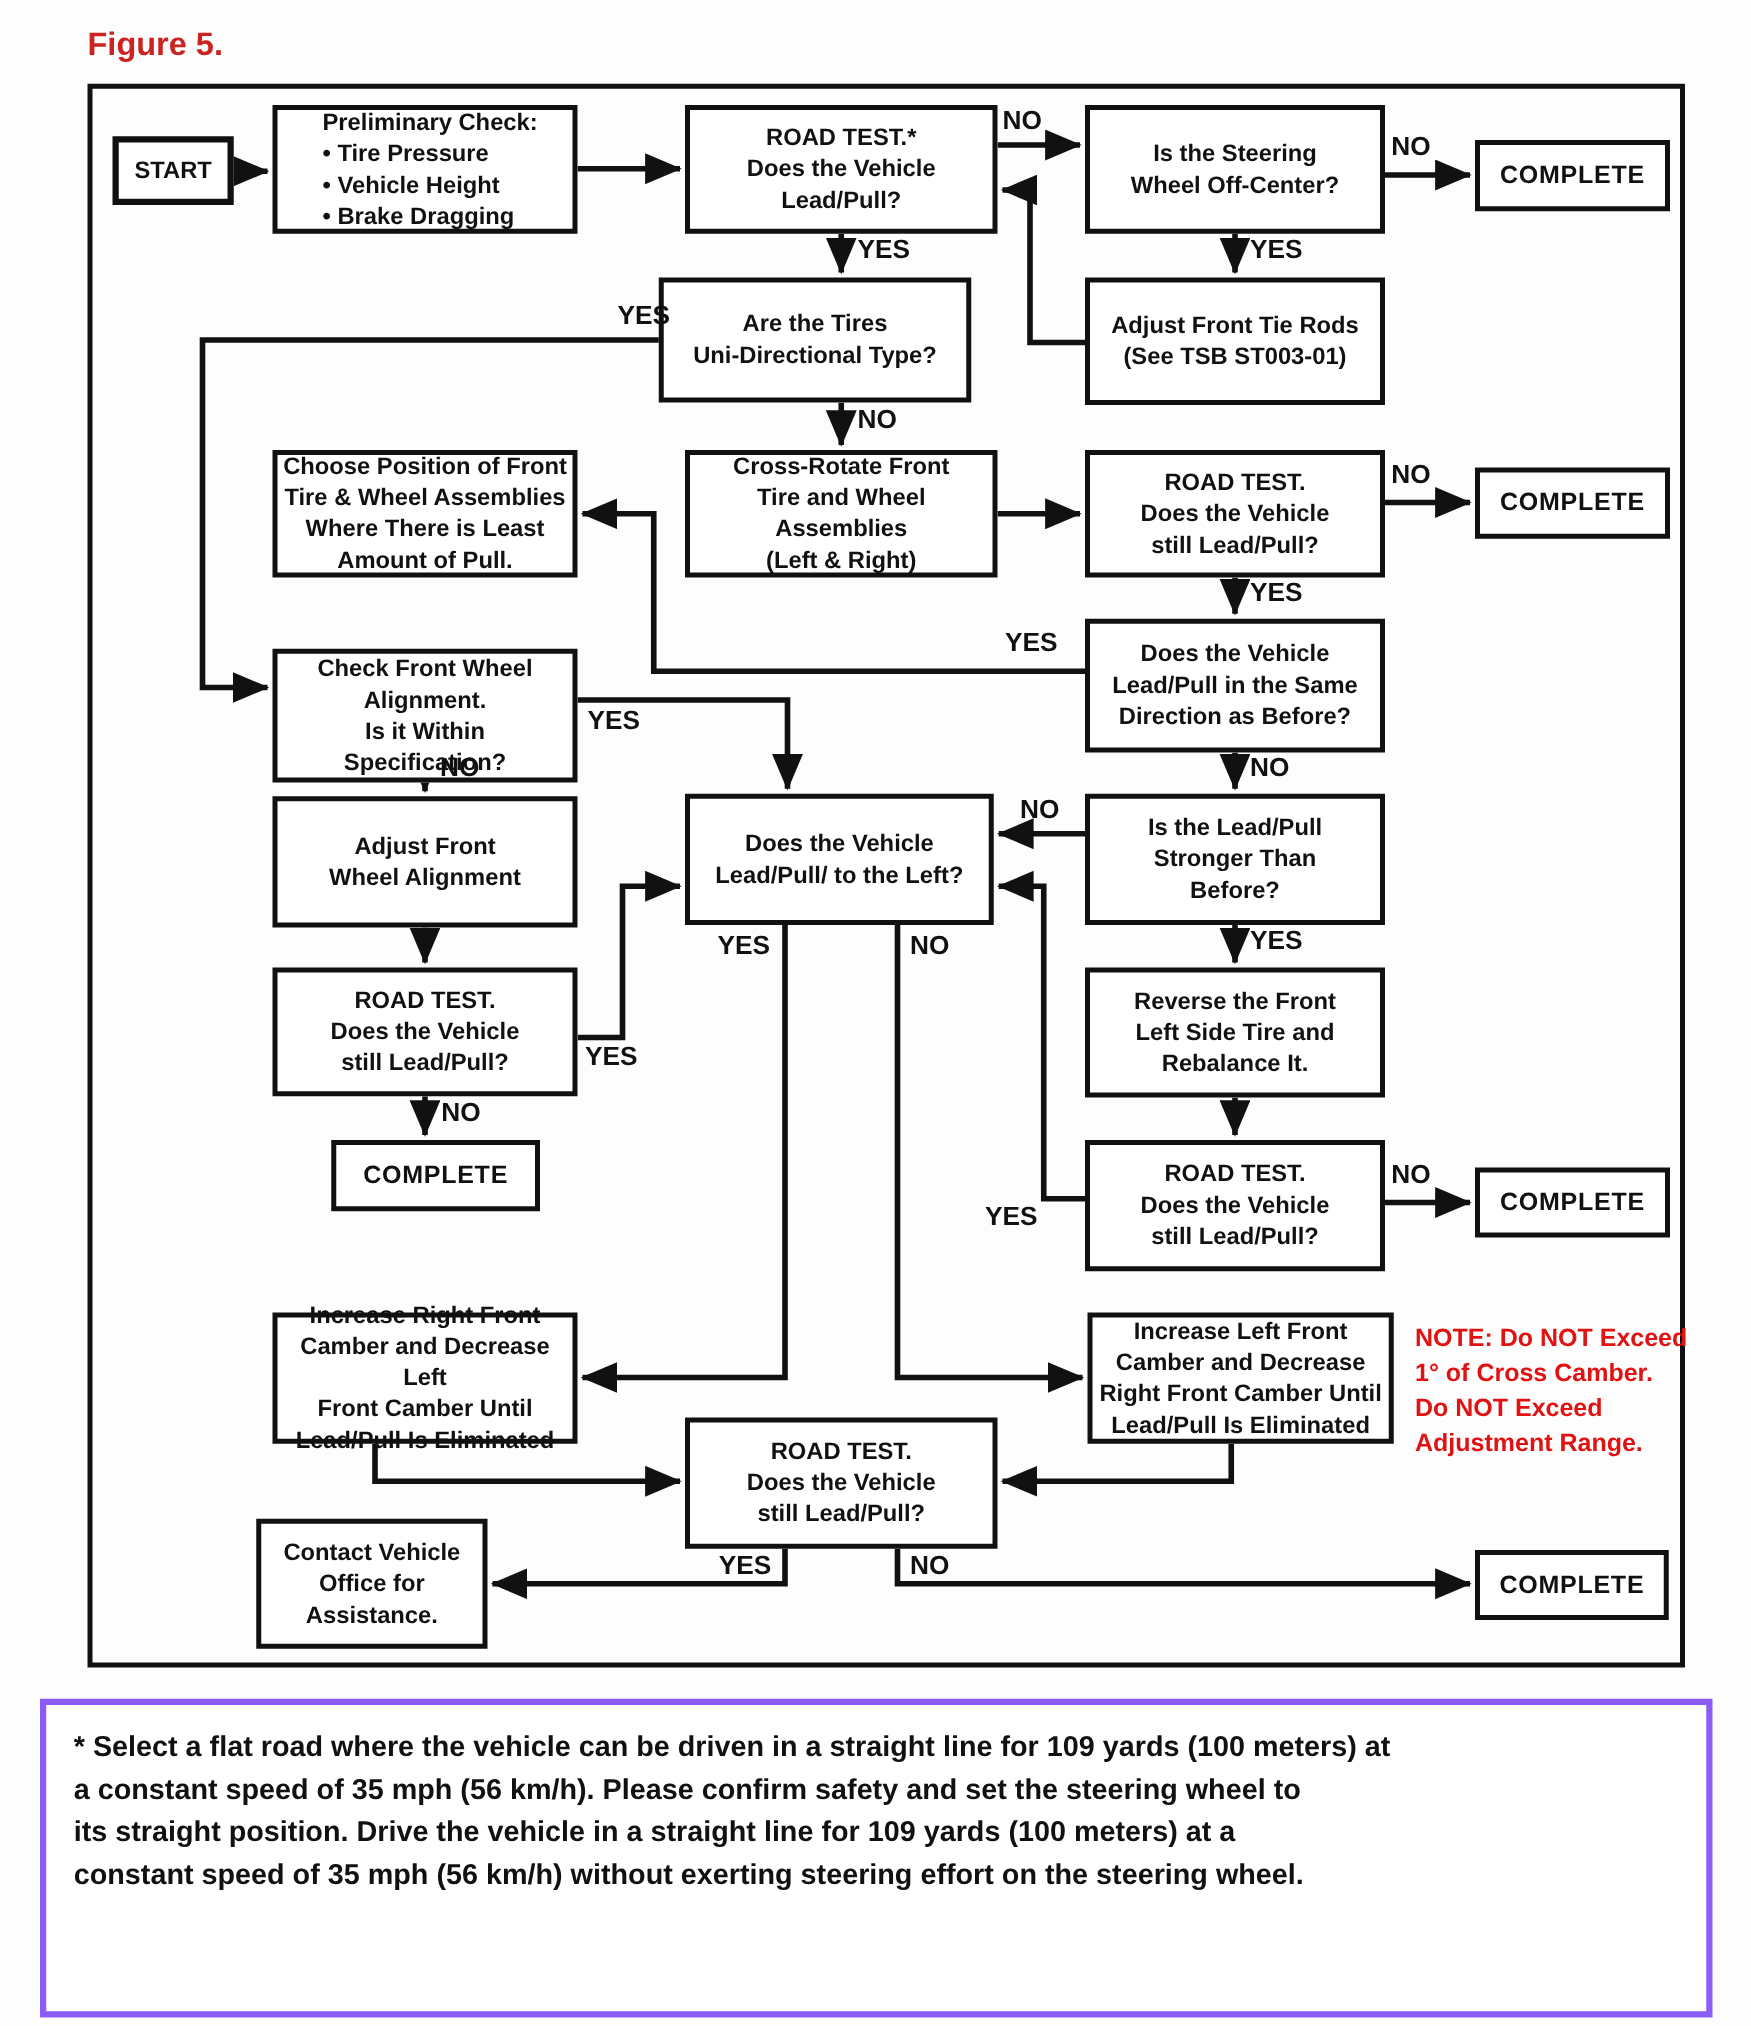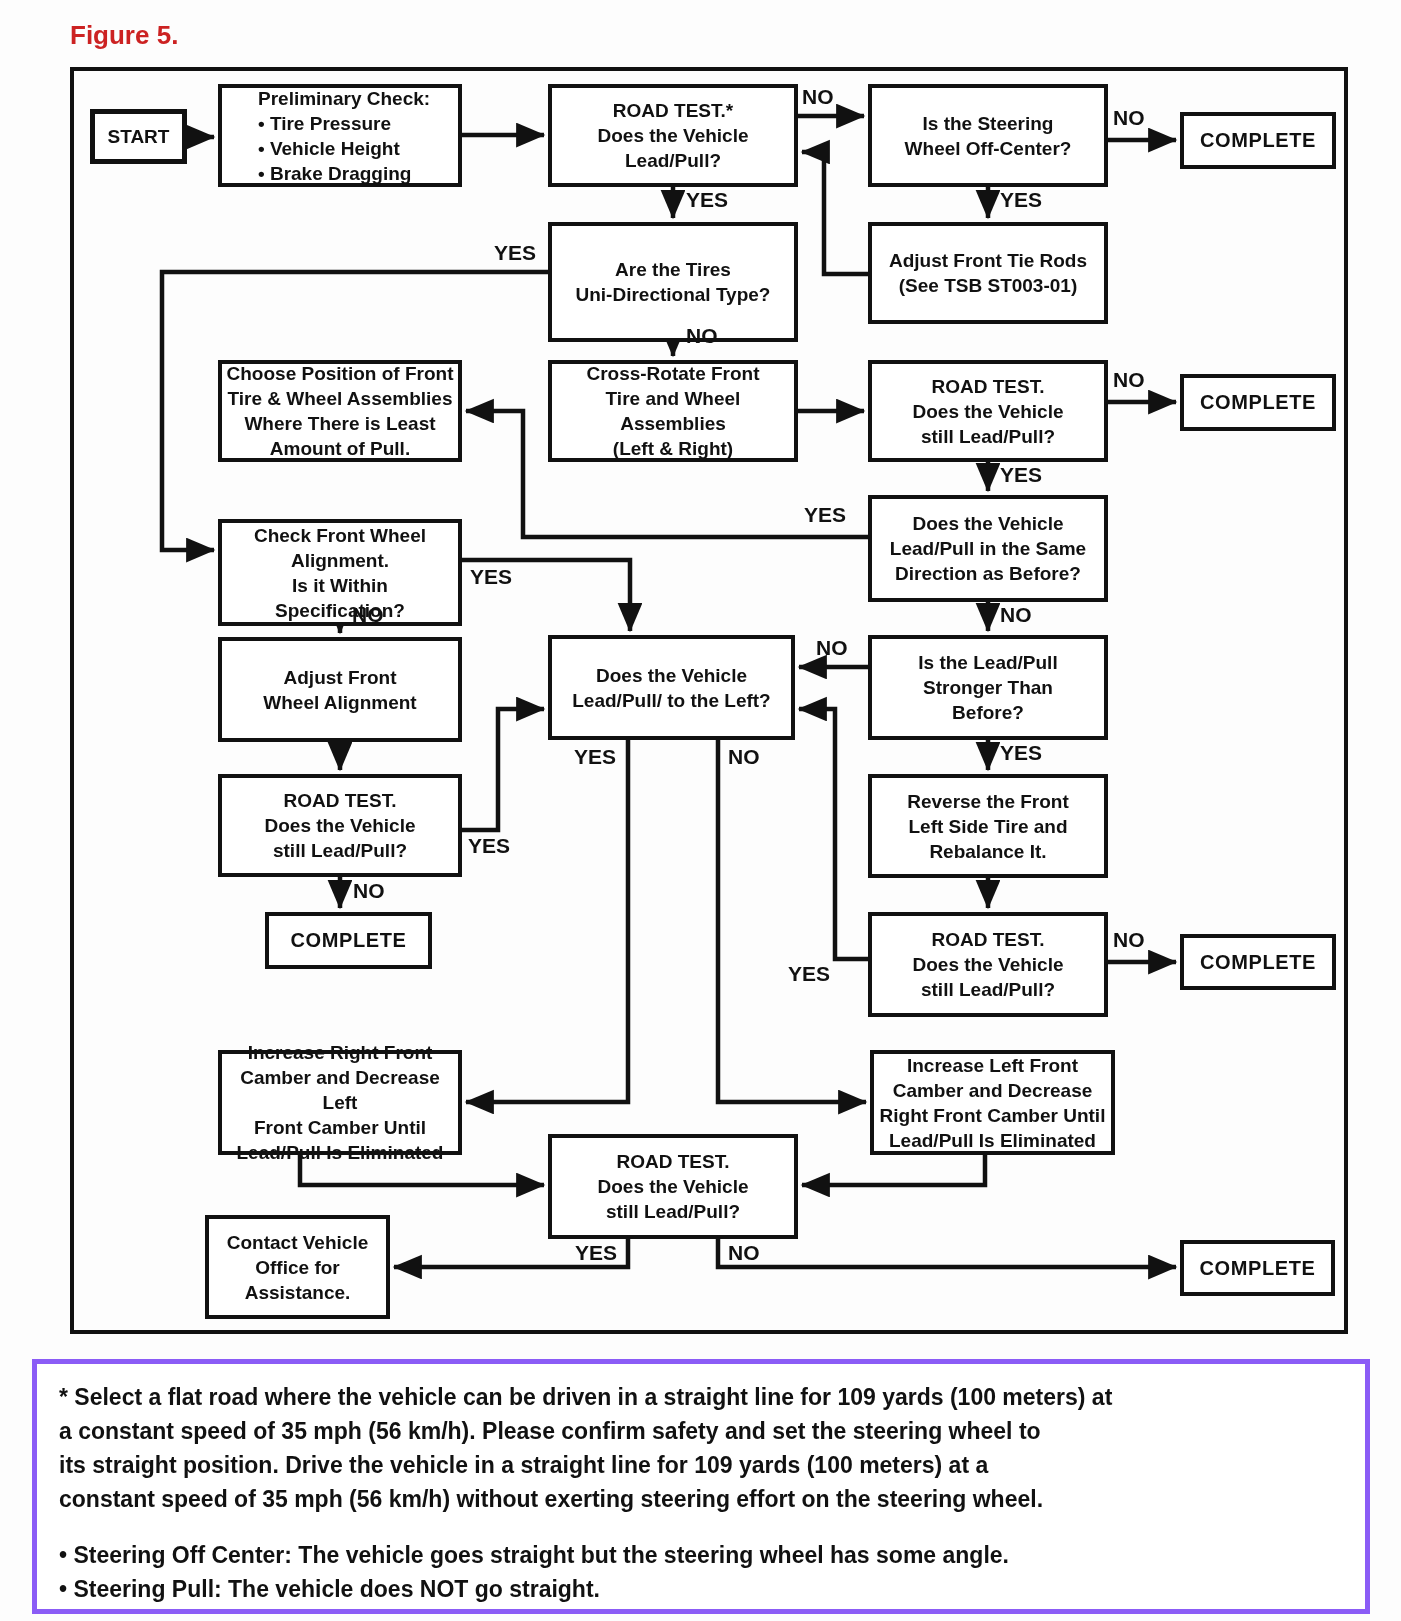--- a/index.html
+++ b/index.html
@@ -83,21 +83,21 @@
         <div>Does the Vehicle</div>
         <div>Lead/Pull?</div>
       </div>
       <div class="node" style="left: 868px; top: 72px; width: 240px; height: 103px;">
         <div>Is the Steering</div>
         <div>Wheel Off-Center?</div>
       </div>
       <div class="node terminal" style="left: 1180px; top: 100px; width: 156px; height: 57px;">
         <div>COMPLETE</div>
       </div>
-      <div class="node" style="left: 548px; top: 210px; width: 250px; height: 120px; text-align: right;">
+      <div class="node" style="left: 527px; top: 210px; width: 250px; height: 100px; text-align: right;">
         <div>Are the Tires</div>
         <div>Uni-Directional Type?</div>
       </div>
       <div class="node" style="left: 868px; top: 210px; width: 240px; height: 102px;">
         <div>Adjust Front Tie Rods</div>
         <div>(See TSB ST003-01)</div>
       </div>
       <div class="node" style="left: 218px; top: 348px; width: 244px; height: 102px;">
         <div>Choose Position of Front</div>
         <div>Tire &amp; Wheel Assemblies</div>
@@ -206,26 +206,28 @@
       <div class="edge-label" style="left: 353px; top: 868px;">NO</div>
       <div class="edge-label" style="left: 574px; top: 734px;">YES</div>
       <div class="edge-label" style="left: 728px; top: 734px;">NO</div>
       <div class="edge-label" style="left: 816px; top: 625px;">NO</div>
       <div class="edge-label" style="left: 1000px; top: 730px;">YES</div>
       <div class="edge-label" style="left: 1113px; top: 917px;">NO</div>
       <div class="edge-label" style="left: 788px; top: 951px;">YES</div>
       <div class="edge-label" style="left: 575px; top: 1230px;">YES</div>
       <div class="edge-label" style="left: 728px; top: 1230px;">NO</div>
     </div>
+  <div class="note" id="note-block" style="left: 1132px; top: 1045px;">
+      <div>NOTE: Do NOT Exceed</div>
+      <div>1° of Cross Camber.</div>
+      <div>Do NOT Exceed</div>
+      <div>Adjustment Range.</div>
+    </div>
   <div class="footnote">
     <div id="footnote-paragraph">
         <div class="fline">* Select a flat road where the vehicle can be driven in a straight line for 109 yards (100 meters) at</div>
         <div class="fline">a constant speed of 35 mph (56 km/h).  Please confirm safety and set the steering wheel to</div>
         <div class="fline">its straight position.  Drive the vehicle in a straight line for 109 yards (100 meters) at a</div>
         <div class="fline">constant speed of 35 mph (56 km/h) without exerting steering effort on the steering wheel.</div>
       </div>
     <div class="gap"></div>
-    <div id="footnote-bullets">
-        <div class="fline">• Steering Off Center:  The vehicle goes straight but the steering wheel has some angle.</div>
-        <div class="fline">• Steering Pull:  The vehicle does NOT go straight.</div>
-      </div>
   </div>
 </div>
 
 </body></html>

